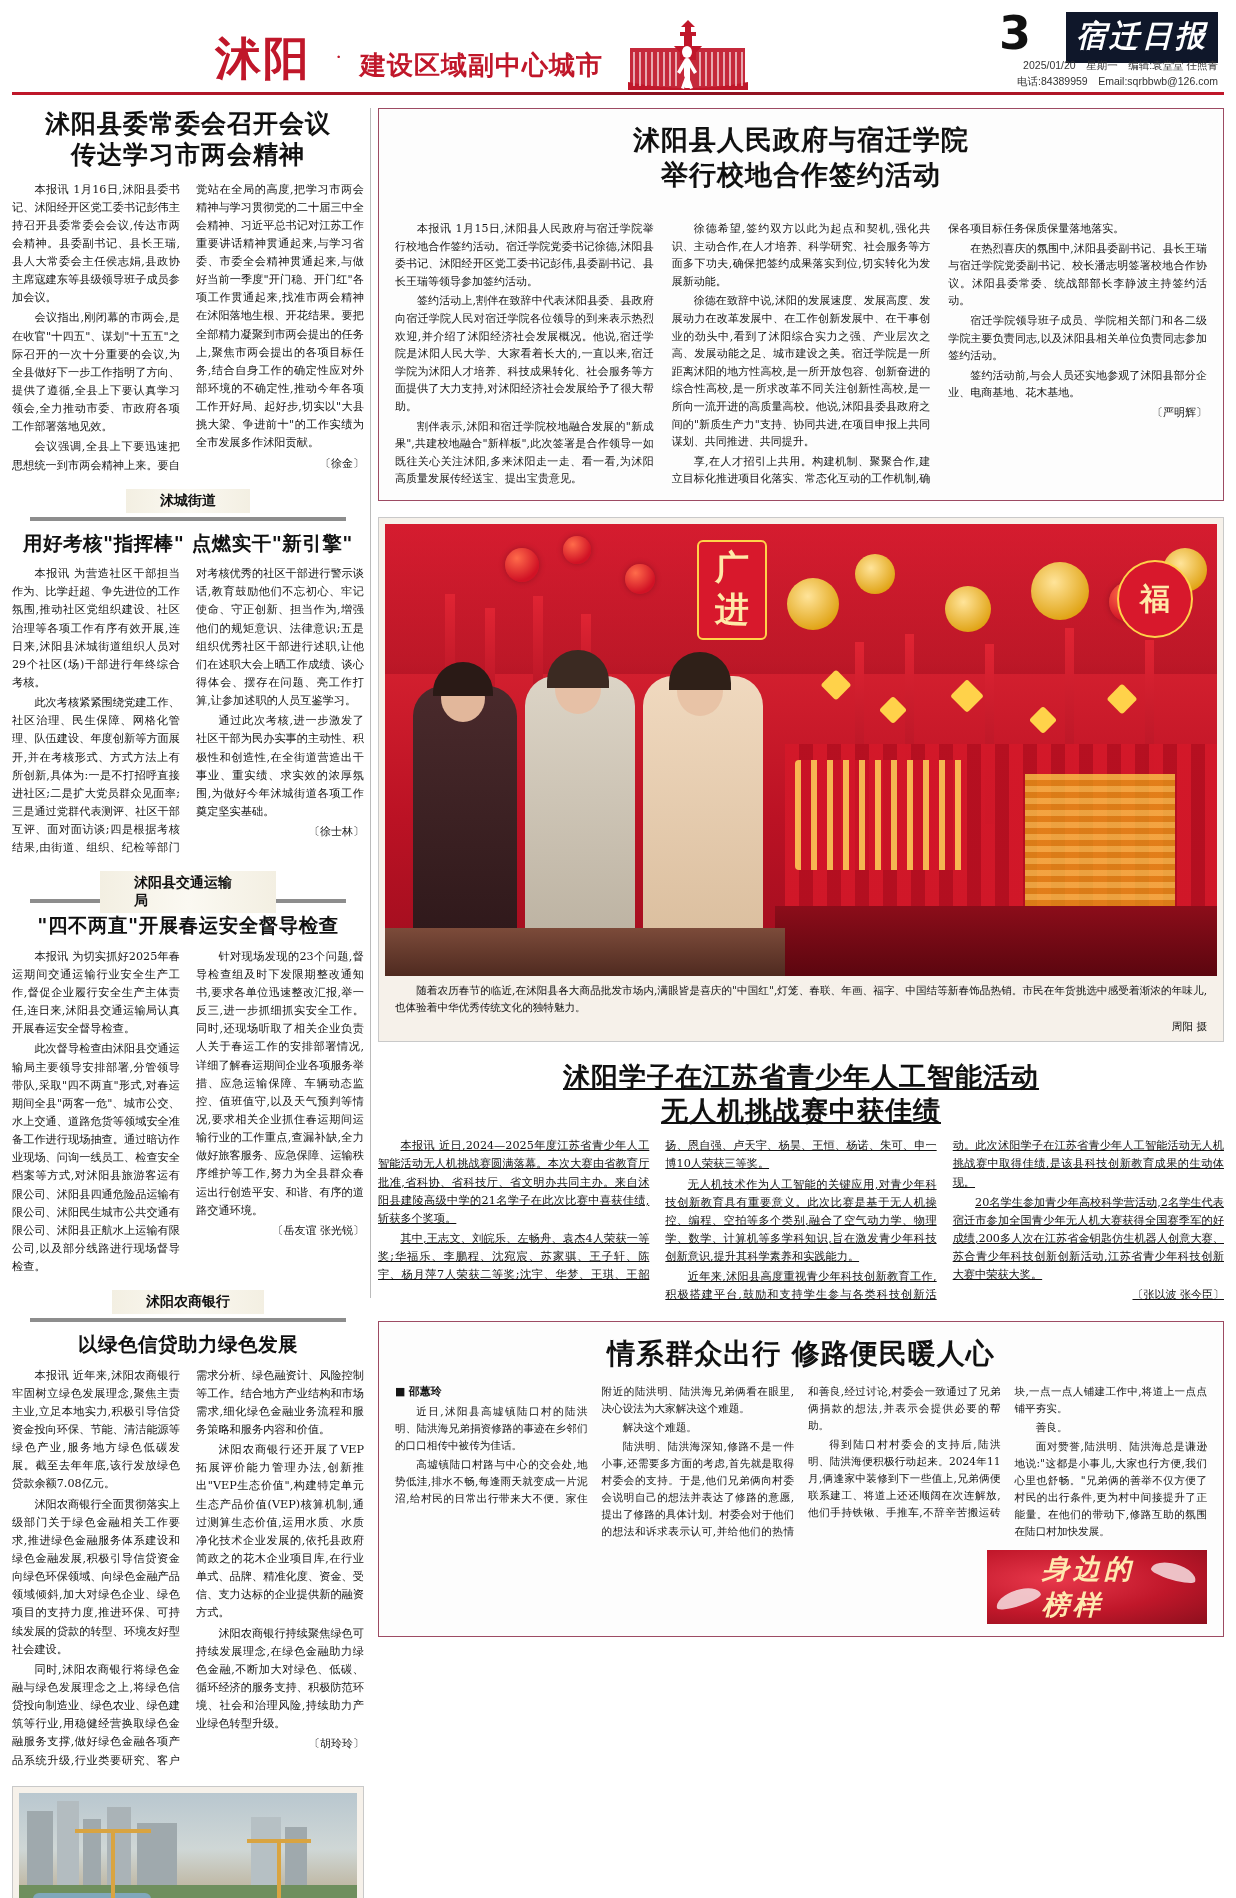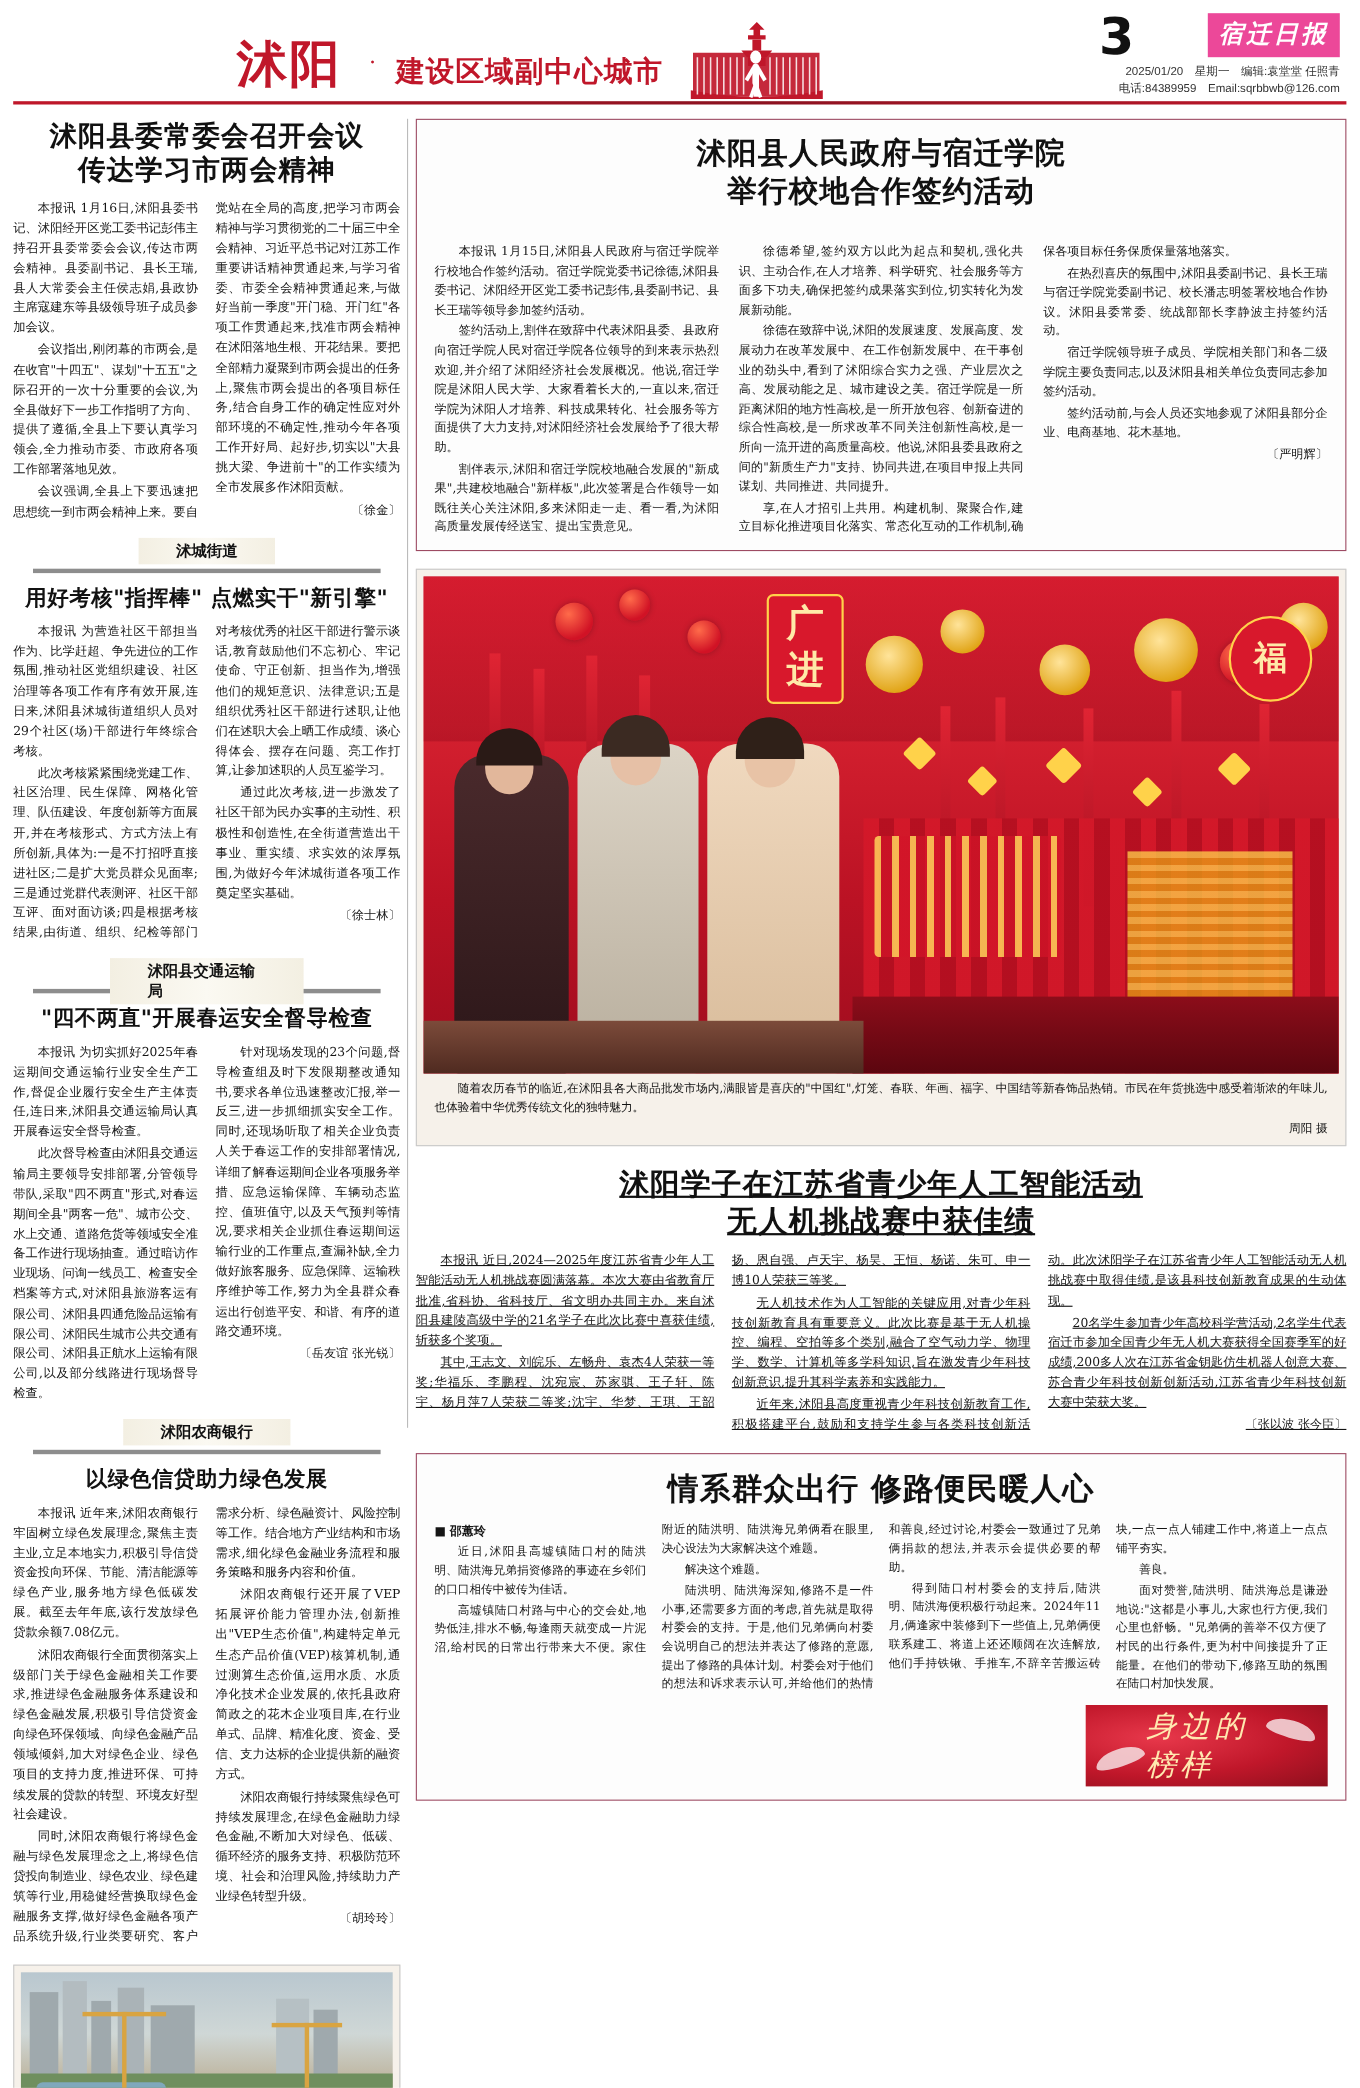--- a/index.html
+++ b/index.html
@@ -30,23 +30,23 @@
   .mh-emblem{
     position:absolute;left:600px;top:18px;width:175px;height:72px;
   }
   .mh-pageno{
     position:absolute;right:205px;top:6px;
     font-size:46px;font-weight:bold;color:#111;
     font-family:"DejaVu Sans","Liberation Sans",sans-serif;
   }
   .mh-logo{
     position:absolute;right:18px;top:12px;
-    background:#ec4899;color:#fff;
+    background:#0f172a;color:#fff;
     padding:4px 10px 6px 10px;
-    font-size:22px;font-weight:bold;letter-spacing:3px;
+    font-size:30px;font-weight:bold;letter-spacing:3px;
     font-family:Liberation Serif, serif;
     font-style:italic;
   }
   .mh-meta{
     position:absolute;right:18px;top:58px;
     text-align:right;font-size:10.5px;color:#333;line-height:1.5;
     font-family:"Liberation Sans","DejaVu Sans",sans-serif;
   }
   .mh-rule{
     position:absolute;left:12px;right:12px;top:92px;height:3px;
@@ -137,21 +137,21 @@
   .constr .crane{position:absolute;background:#d9a441;}
 
   
   .badge{
     margin-top:10px;height:74px;
     background:radial-gradient(ellipse at 30% 40%,#e8384b 0%,#c0172a 55%,#8d0f1d 100%);
     position:relative;overflow:hidden;
   }
   .badge .txt{
     position:absolute;left:50%;top:50%;transform:translate(-50%,-50%);
-    color:#ffe9b0;font-size:27px;font-weight:normal;letter-spacing:4px;
+    color:#ffe9b0;font-size:27px;font-weight:bold;letter-spacing:4px;
     font-family:"DejaVu Serif","Liberation Serif",serif;font-style:italic;
   }
   .badge .wing{position:absolute;width:46px;height:16px;background:#f6dfe2;border-radius:50% 50% 50% 50%/70% 70% 30% 30%;opacity:.85;}
 
   .bylinemark{font-size:11px;font-weight:bold;}
 </style>
 </head>
 <body>
 
 <div class="page">

